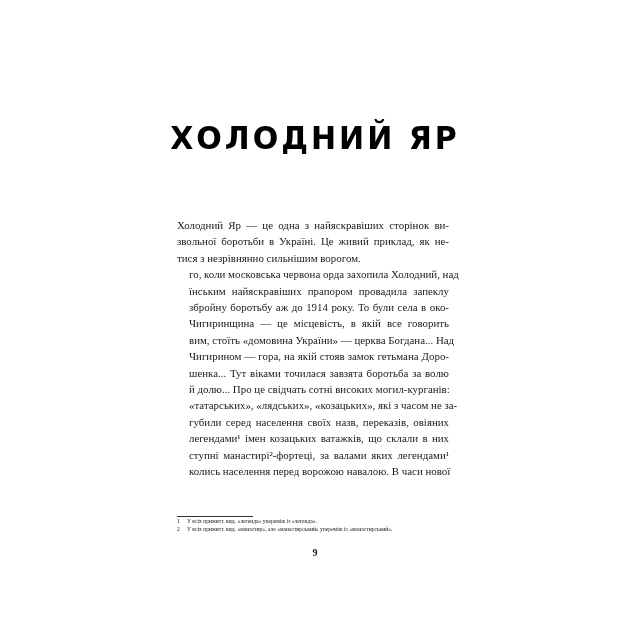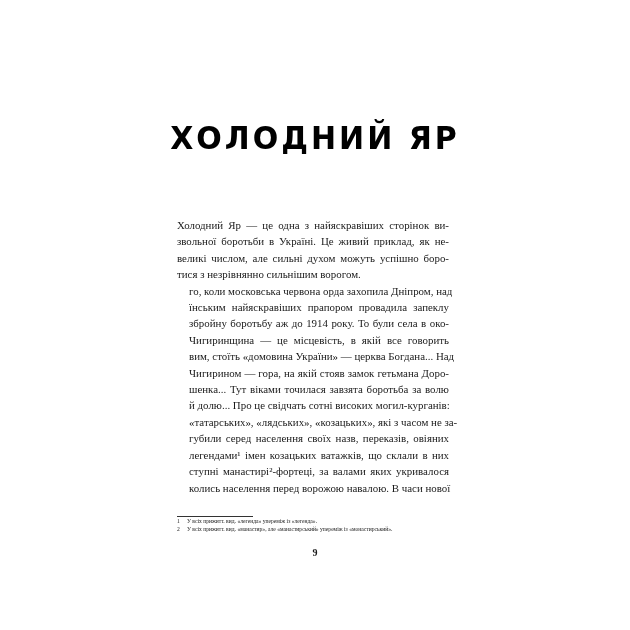--- a/index.html
+++ b/index.html
@@ -28,38 +28,37 @@
 </style>
 </head>
 <body>
 
 <div class="title">ХОЛОДНИЙ ЯР</div>
 
 <div class="body-text">
   <p class="first">
     <span class="line">Холодний Яр — це одна з найяскравіших сторінок ви-</span>
     <span class="line">звольної боротьби в Україні. Це живий приклад, як не-</span>
-    <span class="line">великі числом, але сильні духом можуть успішно боро-</span>
     <span class="line last">тися з незрівнянно сильнішим ворогом.</span>
   </p>
   <p>
-    <span class="line">го, коли московська червона орда захопила Дніпром, над</span>
+    <span class="line">го, коли московська червона орда захопила Холодний, над</span>
     <span class="line">їнським найяскравіших прапором провадила запеклу</span>
     <span class="line">збройну боротьбу аж до 1914 року. То були села в око-</span>
   </p>
   <p>
     <span class="line" style="text-indent:12px">Чигиринщина — це місцевість, в якій все говорить</span>
     <span class="line">вим, стоїть «домовина України» — церква Богдана... Над</span>
     <span class="line">Чигирином — гора, на якій стояв замок гетьмана Доро-</span>
     <span class="line">шенка... Тут віками точилася завзята боротьба за волю</span>
     <span class="line">й долю... Про це свідчать сотні високих могил-курганів:</span>
     <span class="line">«татарських», «лядських», «козацьких», які з часом не за-</span>
     <span class="line">губили серед населення своїх назв, переказів, овіяних</span>
     <span class="line">легендами¹ імен козацьких ватажків, що склали в них</span>
-    <span class="line">ступні манастирі²-фортеці, за валами яких укривалося</span>
+    <span class="line">ступні манастирі²-фортеці, за валами яких легендами¹</span>
     <span class="line">колись населення перед ворожою навалою. В часи нової</span>
   </p>
 </div>
 
 <div class="fn-rule"></div>
 <div class="footnotes">
   <div class="fn">
     <span class="num">1</span>
     <span>У всіх прижитт. вид. «легенда» упереміж із «легенда».</span>
   </div>

